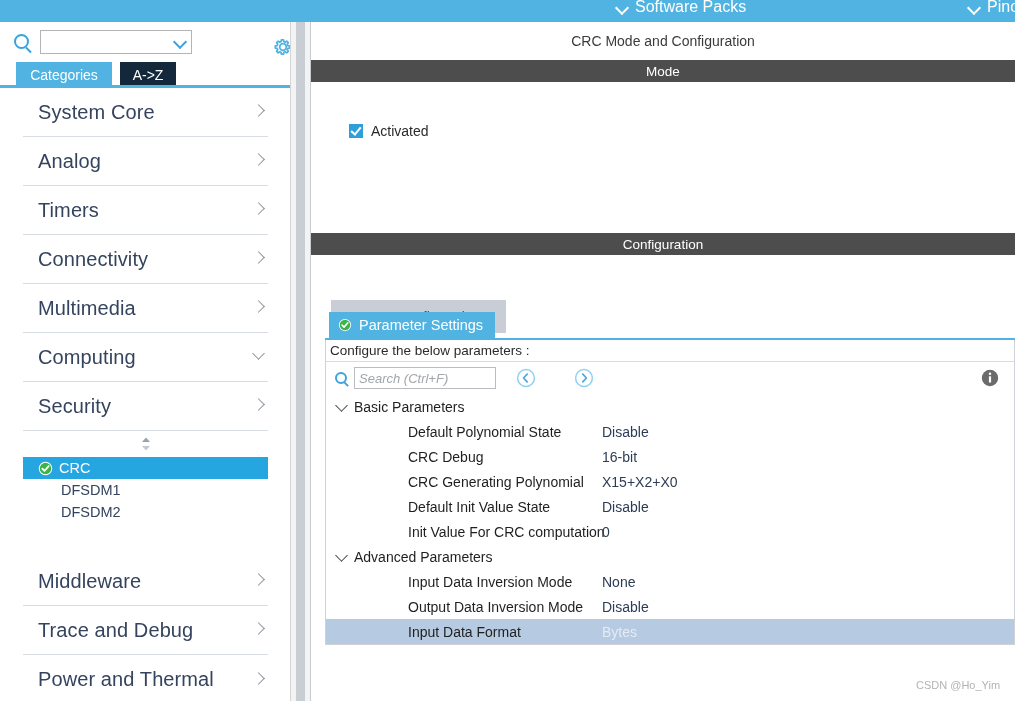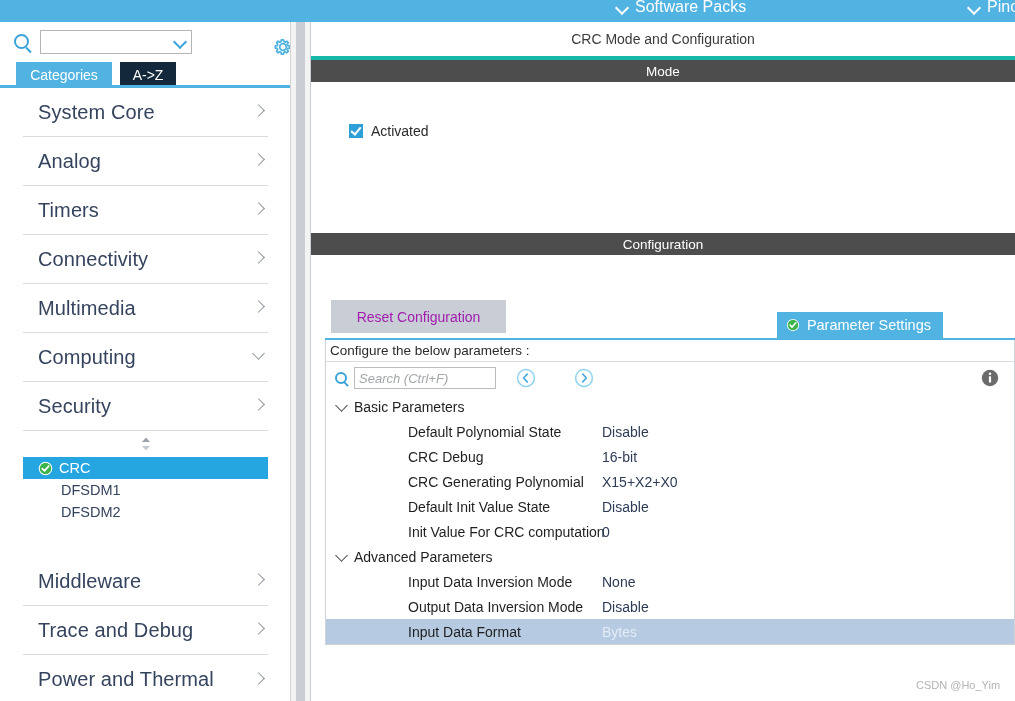--- a/index.html
+++ b/index.html
@@ -213,21 +213,21 @@
   .content {
     position: absolute; left: 311px; top: 22px;
     width: 704px; height: 679px;
     background: #ffffff;
   }
   .title-bar {
     position: absolute; left: 0; top: 0;
     width: 704px; height: 41px;
     display: flex; align-items: center; justify-content: center;
     font-size: 14px; color: #3b3b3b;
-    border-bottom: 7px solid #14b8a6;
+    border-bottom: 3px solid #14b8a6;
   }
   .section-band {
     position: absolute; left: 0;
     width: 704px; height: 22px;
     background: #4d4d4d;
     color: #ffffff;
     font-size: 13.5px;
     display: flex; align-items: center; justify-content: center;
   }
   .band-mode   { top: 38px; }
@@ -275,21 +275,21 @@
     font-size: 14px;
     font-family: "Liberation Sans", sans-serif;
     cursor: pointer;
     text-align: center;
     margin-top: 31px;
   }
 
   .tabstrip {
     position: absolute; left: 18px; top: 57px;
     width: 614px; height: 26px;
-    display: flex; align-items: flex-end; flex-direction: column;
+    display: flex; align-items: flex-end;
   }
   .ptab {
     height: 26px;
     display: flex; align-items: center;
     padding: 0 12px 0 9px;
     font-size: 14.5px;
     color: #ffffff;
     cursor: pointer;
     white-space: nowrap;
   }

